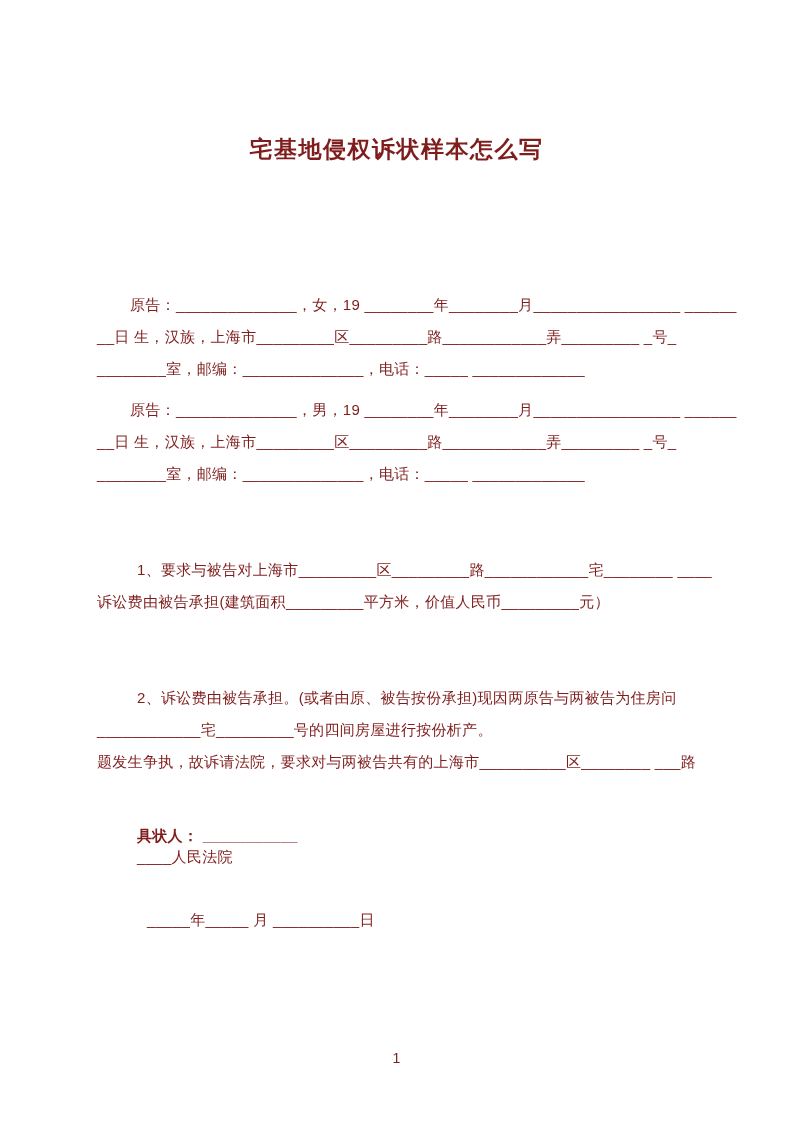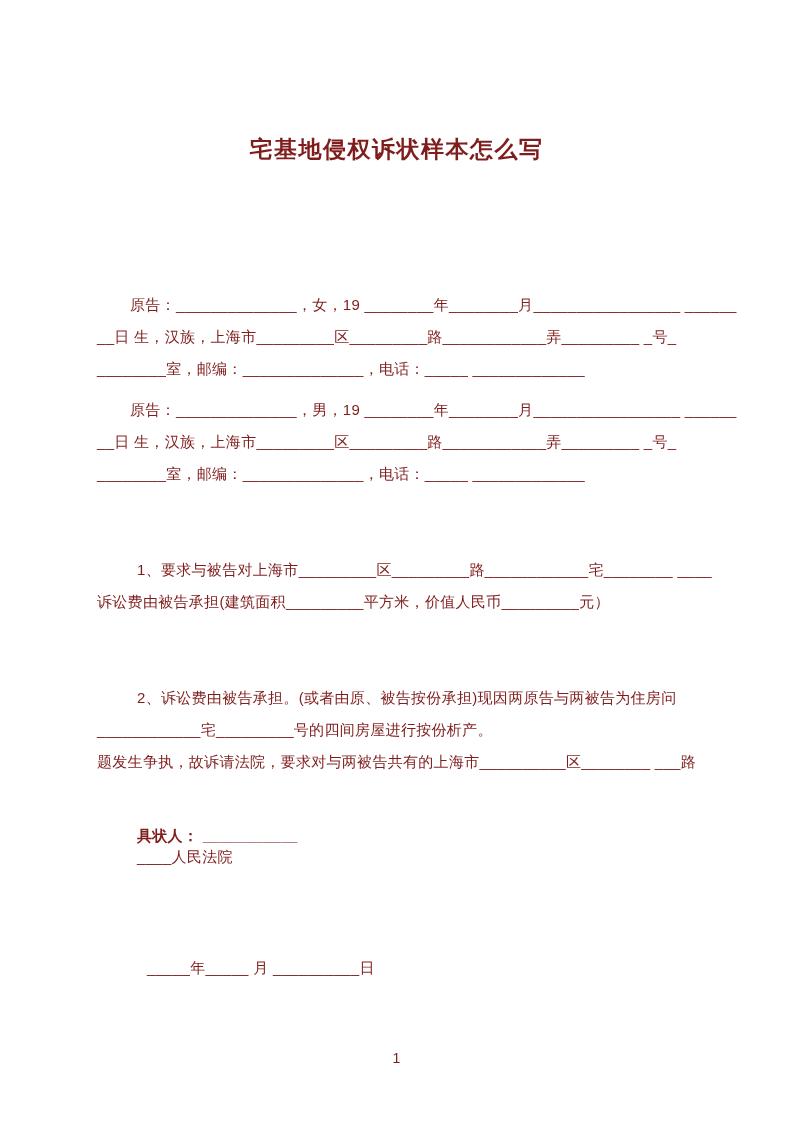--- a/index.html
+++ b/index.html
@@ -28,21 +28,21 @@
     position: absolute;
     left: 97px;
     width: 606px;
     font-size: 15px;
     line-height: 32px;
     letter-spacing: 0.3px;
   }
   .block .line { white-space: nowrap; }
   .ind-2  { text-indent: 33px; }
   .ind-25 { text-indent: 40px; }
-  .ind-date { text-indent: 50px; margin-top: 48px; }
+  .ind-date { text-indent: 50px; }
   #plaintiff1 { top: 289px; }
   #plaintiff2 { top: 394px; }
   #claim-heading { top: 500px; }
   #claim-item1 { top: 554px; }
   #claim-item2 { top: 635px; margin-top: 47px; }
   #closing-salutation { top: 745px; }
   #closing-court { top: 822px; margin-top: 19px; }
   #closing-petitioner { top: 820px; font-weight: bold; }
   #closing-date { top: 904px; }
   .page-number {

